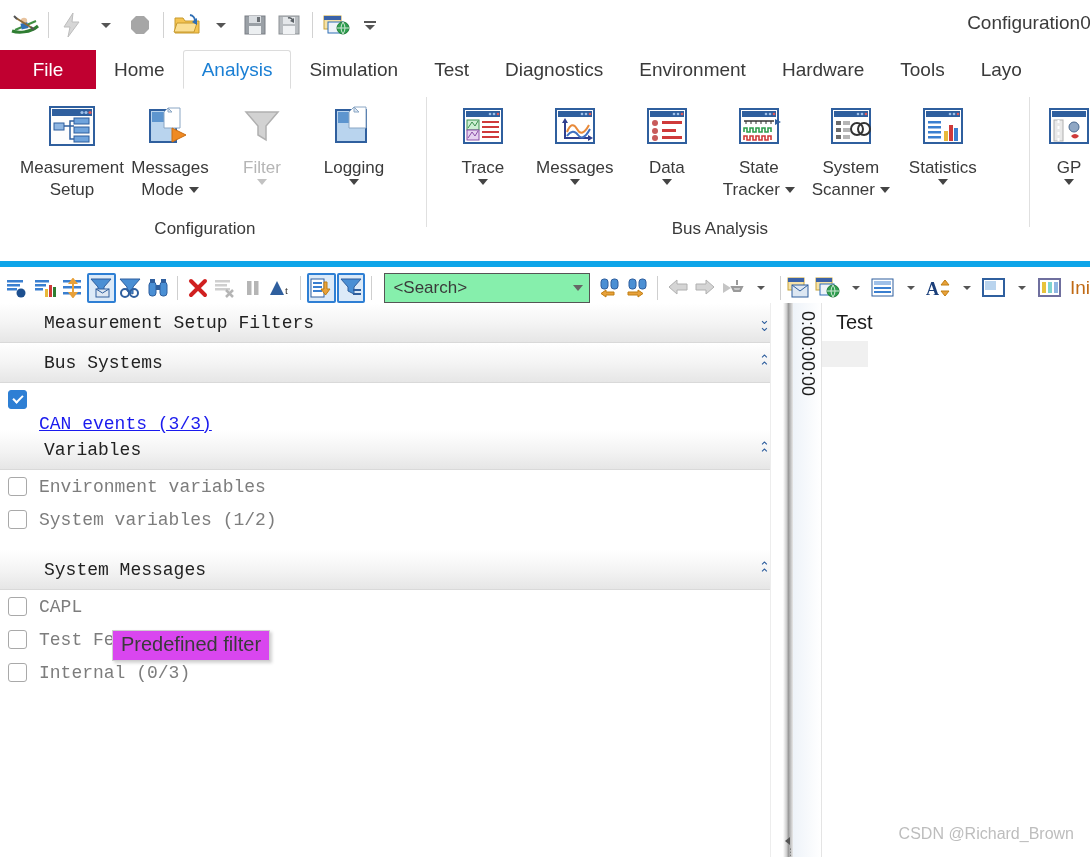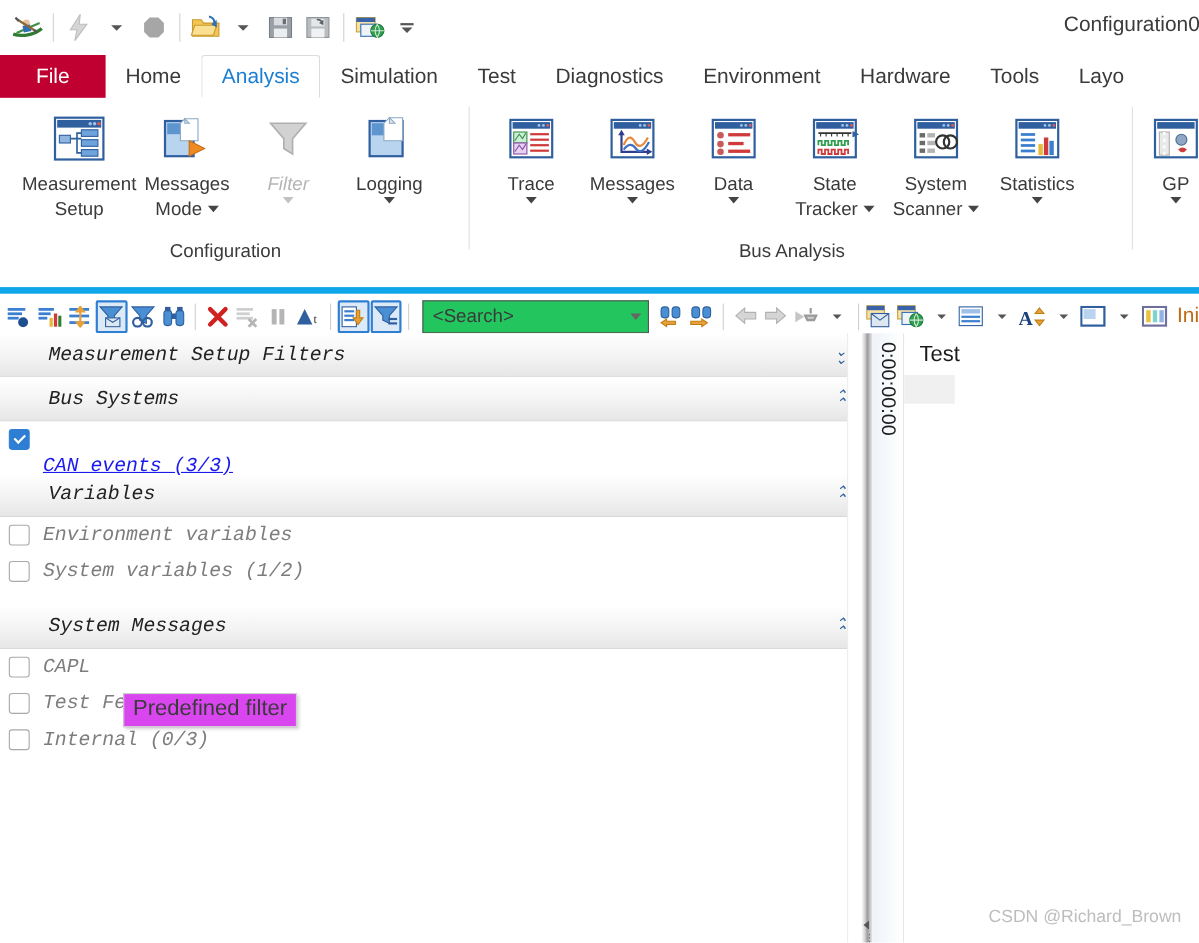--- a/index.html
+++ b/index.html
@@ -28,39 +28,39 @@
   
   .ribbon{height:172px;position:relative;border-bottom:6px solid #0ea5e9;background:#fff;display:flex;}
   .rgroup{display:flex;flex-direction:column;position:relative;}
   .rgroup .items{display:flex;align-items:flex-start;padding-top:12px;}
   .rgroup .gtitle{text-align:center;font-size:17px;color:#3a3a3a;position:absolute;bottom:22px;left:0;right:16px;}
   .gsep{width:1px;background:#e0e0e0;margin:8px 0 34px 0;align-self:stretch;}
   .ritem{width:92px;display:flex;flex-direction:column;align-items:center;}
   .ritem.wide{width:104px;}
   .ricon{width:50px;height:50px;margin-bottom:6px;display:flex;align-items:center;justify-content:center;}
   .rlabel{font-size:17px;color:#3a3a3a;line-height:22px;text-align:center;white-space:nowrap;}
-  .rlabel.dim{color:#b5b5b5;font-style:italic;}
+  .rlabel.dim{color:#b5b5b5;}
   .rlabel2{font-size:17px;color:#3a3a3a;line-height:22px;text-align:center;display:flex;align-items:center;justify-content:flex-start;gap:5px;white-space:nowrap;}
   .dncaret{width:0;height:0;border-left:5px solid transparent;border-right:5px solid transparent;border-top:6px solid #444;}
   .dncaret.dim{border-top-color:#c2c2c2;}
 
   
   .ftbar{height:42px;display:flex;align-items:center;background:#fff;border-bottom:1px solid #d8d8d8;padding-left:4px;gap:1px;}
   .tb{width:28px;height:30px;display:flex;align-items:center;justify-content:center;}
   .tb.sel{border:2px solid #2e7fd4;background:#dceaf8;border-radius:2px;width:30px;height:30px;box-sizing:border-box;}
   .tbsep{width:1px;height:24px;background:#cfcfcf;margin:0 5px;}
-  .searchbox{width:215px;height:30px;border:1px solid #555;background:#22c55e;display:flex;align-items:center;justify-content:space-between;padding:0 6px 0 8px;box-sizing:border-box;margin:0 6px;}
+  .searchbox{width:215px;height:30px;border:1px solid #555;background:#86efac;display:flex;align-items:center;justify-content:space-between;padding:0 6px 0 8px;box-sizing:border-box;margin:0 6px;}
   .searchbox span{font-size:17px;color:#3a3a3a;}
   .chev{width:0;height:0;border-left:5px solid transparent;border-right:5px solid transparent;border-top:6px solid #666;}
   .initlabel{font-size:19px;color:#c06a14;margin-left:6px;white-space:nowrap;}
 
   
   .main{position:absolute;left:0;right:0;top:303px;bottom:0;display:flex;}
   .leftpane{width:783px;position:relative;background:#fff;}
-  .panel-scroll{position:absolute;left:0;right:0;top:0;bottom:0;overflow:hidden;font-style:italic;}
+  .panel-scroll{position:absolute;left:0;right:0;top:0;bottom:0;overflow:hidden;}
   .seprail{width:10px;background:linear-gradient(to right,#ffffff 0%,#cfcfcf 35%,#9a9a9a 55%,#e9e9e9 100%);position:relative;}
   .seprail .arrow{position:absolute;bottom:12px;left:2px;width:0;height:0;border-top:4px solid transparent;border-bottom:4px solid transparent;border-right:5px solid #555;}
   .seprail .dots{position:absolute;bottom:2px;left:3px;color:#666;font-size:9px;line-height:5px;}
 
   .timecol{width:28px;background:linear-gradient(to right,#eef3f9,#ffffff);position:relative;border-right:1px solid #e4e4e4;}
   .timecol .vtext{position:absolute;top:8px;left:50%;transform:translateX(-50%) ;writing-mode:vertical-rl;font-size:18px;color:#1b1b1b;letter-spacing:0px;font-family:"Liberation Sans",sans-serif;}
   .rightpane{flex:1;position:relative;background:#fff;}
   .rp-header{height:38px;display:flex;align-items:center;padding-left:14px;font-size:20px;color:#1b1b1b;}
   .rp-subrow{position:absolute;left:0;top:38px;width:46px;height:26px;background:#f0f0f0;}
   .watermark{position:absolute;right:16px;bottom:14px;font-size:16px;color:#bdbdbd;white-space:nowrap;margin-top:20px;}

